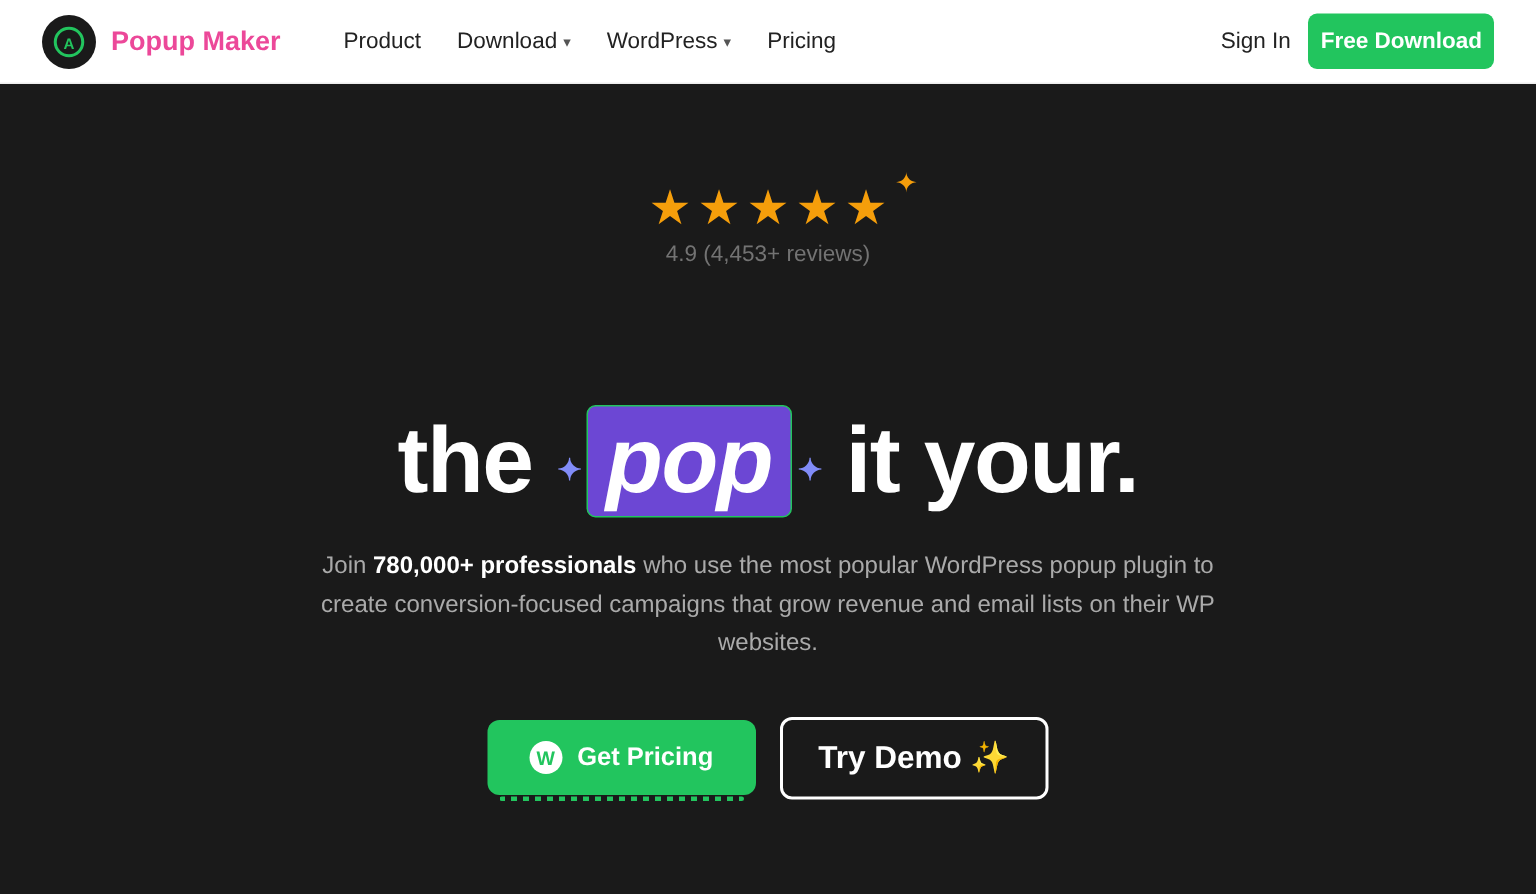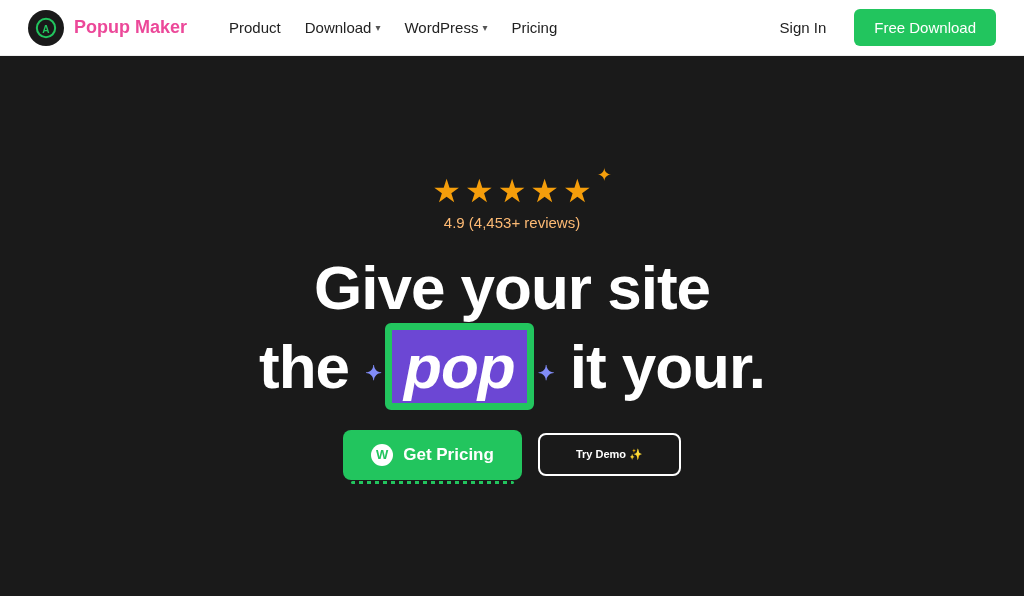--- a/index.html
+++ b/index.html
@@ -59,36 +59,35 @@
       align-items: center;
       gap: 4px;
     }
     .chevron {
       font-size: 10px;
       color: #555;
     }
     .navbar-right {
       display: flex;
       align-items: center;
-      gap: 16px;
       justify-content: space-between;
     }
     .signin-btn {
       font-size: 15px;
       font-weight: 500;
       color: #222;
       text-decoration: none;
       padding: 6px 12px;
     }
     .free-download-btn {
       background: #22c55e;
       color: #fff;
       font-size: 15px;
-      font-weight: 400;
-      padding: 10px 20px;
+      font-weight: 700;
+      padding: 10px 8px;
       border-radius: 6px;
       text-decoration: none;
       border: none;
       cursor: pointer;
     }
 
     
     .hero {
       background: #1a1a1a;
       height: calc(596px - 56px);
@@ -114,40 +113,40 @@
     }
     .star { color: #f59e0b; }
     .sparkle {
       position: absolute;
       top: -8px;
       right: -20px;
       font-size: 18px;
       color: #f59e0b;
     }
     .rating-text {
-      color: #fdba74;
+      color: #737373;
       font-size: 15px;
       margin-top: 4px;
     }
     .hero-heading {
       color: #fff;
       font-size: 62px;
       font-weight: 900;
       line-height: 1.12;
       letter-spacing: -1px;
       margin-bottom: 20px;
       max-width: 720px;
     }
     .pop-highlight {
       display: inline-block;
       background: #6c47d4;
       color: #fff;
       padding: 2px 12px;
       border-radius: 6px;
-      border: 7px solid #22c55e;
+      border: 1px solid #22c55e;
       font-style: italic;
       position: relative;
     }
     .pop-sparkle-left {
       display: inline-block;
       color: #818cf8;
       font-size: 20px;
       position: relative;
       top: -8px;
       margin-right: 4px;
@@ -205,23 +204,23 @@
       display: flex;
       align-items: center;
       justify-content: center;
       color: #22c55e;
       font-size: 13px;
       font-weight: 900;
     }
     .try-demo-btn {
       background: transparent;
       color: #fff;
-      font-size: 11px;
+      font-size: 21px;
       font-weight: 700;
-      padding: 13px 36px;
+      padding: 13px 24px;
       border-radius: 8px;
       border: 2px solid #fff;
       cursor: pointer;
       display: flex;
       align-items: center;
       gap: 8px;
     }
   </style>
 </head>
 <body>
@@ -278,26 +277,29 @@
       <span class="star">★</span>
       <span class="sparkle">✦</span>
     </div>
     <div class="rating-text">
       <span>4.9</span>
       <span>(4,453+ reviews)</span>
     </div>
   </div>
 
   <h1 class="hero-heading">
-    <span>Give your site</span><br>
+    <br>
     <span>the</span>
     <span class="pop-sparkle-left">✦</span><span class="pop-highlight">pop</span><span class="pop-sparkle-right">✦</span>
     <span>it your.</span>
   </h1>
 
+  <p class="hero-subtext">
+    <span>Join </span><strong>780,000+ professionals</strong><span> who use the most popular WordPress popup plugin to create conversion-focused campaigns that grow revenue and email lists on their WP websites.</span>
+  </p>
 
   <div class="cta-buttons">
     <button class="get-started-btn">
       <span class="wp-icon">W</span>
       <span>Get Pricing</span>
     </button>
     <button class="try-demo-btn">Try Demo ✨</button>
   </div>
 </section>
 

